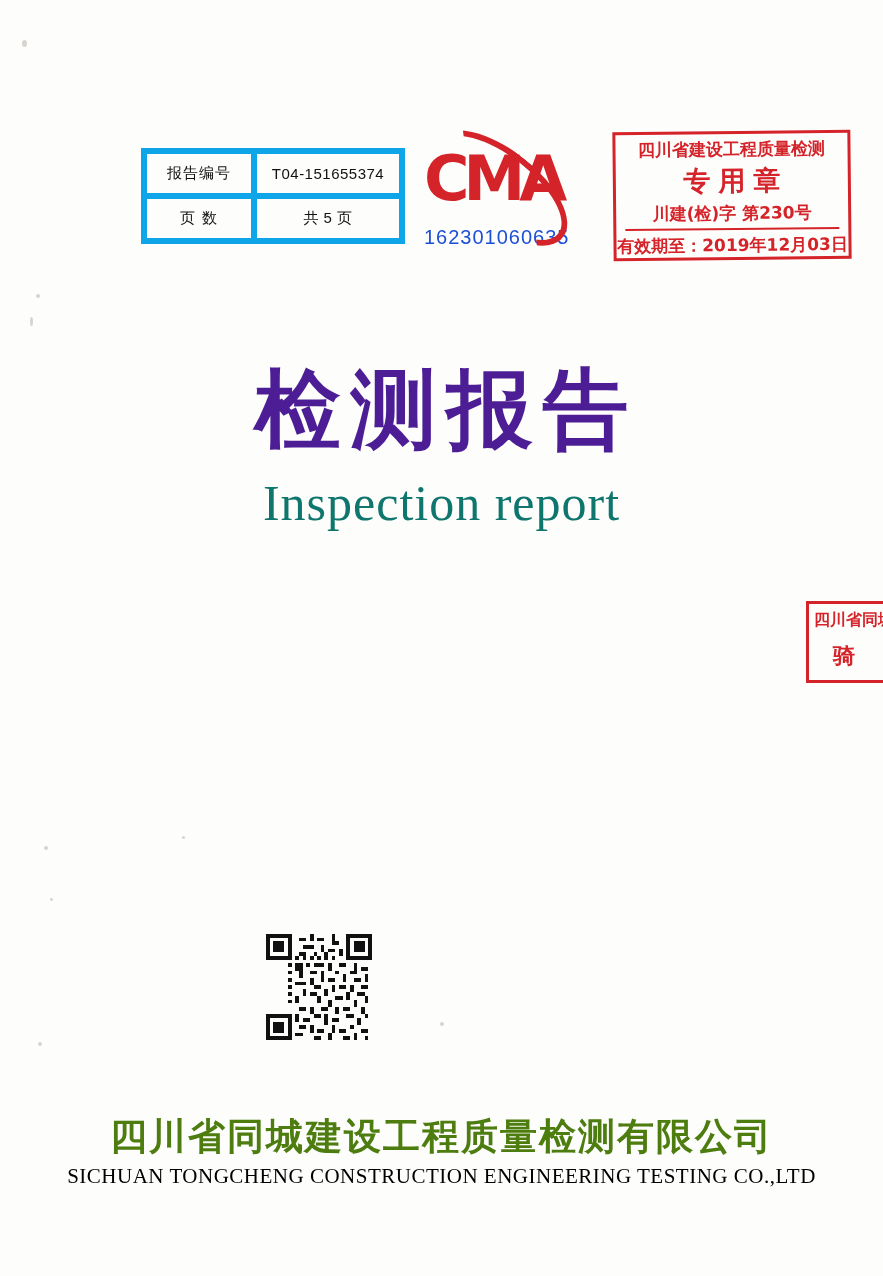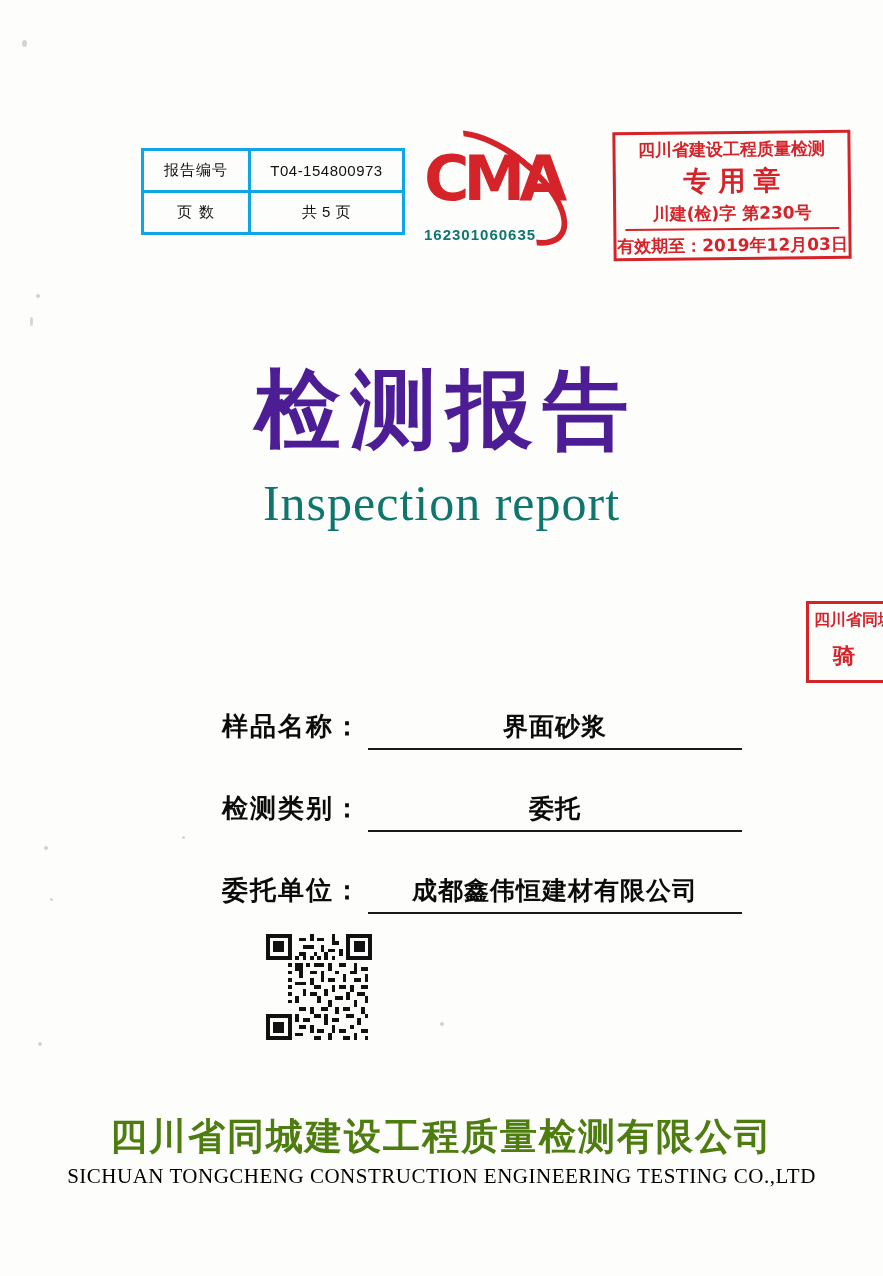--- a/index.html
+++ b/index.html
@@ -32,21 +32,21 @@
   .hdr-table {
     position: absolute;
     left: 141px;
     top: 148px;
     width: 264px;
     border-collapse: collapse;
     font-family: "DejaVu Sans", sans-serif;
     font-size: 15px;
   }
   .hdr-table td {
-    border: 3px solid #0ea5e9;
+    border: 6px solid #0ea5e9;
     height: 31px;
     padding: 4px 6px;
     text-align: center;
     white-space: nowrap;
   }
   .hdr-table td.label {
     width: 92px;
     letter-spacing: 1px;
   }
   .hdr-table td.value {
@@ -83,24 +83,24 @@
     border: 6px solid #d5232a;
     border-radius: 50%;
     border-bottom-color: transparent;
     border-left-color: transparent;
     transform: rotate(38deg);
     pointer-events: none;
   }
   .cma-code {
     margin-top: 16px;
     font-family: "Liberation Sans", sans-serif;
-    font-size: 15px;
-    font-weight: 700;
+    font-size: 20px;
+    font-weight: 400;
     letter-spacing: 1px;
-    color: #0f766e;
+    color: #1d4ed8;
   }
 
   
   .stamp {
     position: absolute;
     left: 613px;
     top: 131px;
     width: 238px;
     height: 129px;
     border: 3px solid #d5232a;
@@ -275,21 +275,21 @@
   <div class="speck" style="left:44px;top:846px;width:4px;height:4px;"></div>
   <div class="speck" style="left:50px;top:898px;width:3px;height:3px;"></div>
   <div class="speck" style="left:38px;top:1042px;width:4px;height:4px;"></div>
   <div class="speck" style="left:440px;top:1022px;width:4px;height:4px;"></div>
   <div class="speck" style="left:182px;top:836px;width:3px;height:3px;"></div>
 
   <table class="hdr-table">
     <tbody>
         <tr>
       <td class="label">报告编号</td>
-      <td class="value">T04-154800973</td>
+      <td class="value">T04-151655374</td>
     </tr>
     <tr>
       <td class="label spaced-label">页  数</td>
       <td class="value">共   5   页</td>
     </tr>
   </tbody>
     </table>
 
   <div class="cma">
     <div class="cma-logo">
@@ -308,34 +308,20 @@
   </div>
 
   <div class="side-stamp">
     <div class="s1">四川省同城</div>
     <div class="s2">骑</div>
   </div>
 
   <div class="title-cn">检测报告</div>
   <div class="title-en">Inspection  report</div>
 
-  <div class="fields">
-    <div class="field-row">
-      <div class="field-label">样品名称：</div>
-      <div class="field-value">界面砂浆</div>
-    </div>
-    <div class="field-row">
-      <div class="field-label">检测类别：</div>
-      <div class="field-value">委托</div>
-    </div>
-    <div class="field-row">
-      <div class="field-label">委托单位：</div>
-      <div class="field-value">成都鑫伟恒建材有限公司</div>
-    </div>
-  </div>
 
   <svg class="qr" viewBox="0 0 29 29" shape-rendering="crispEdges">
     <rect width="29" height="29" fill="#fdfdfb"></rect>
     <g fill="#111">
 
       <rect x="0" y="0" width="7" height="1"></rect>
         <rect x="0" y="6" width="7" height="1"></rect>
       <rect x="0" y="0" width="1" height="7"></rect>
         <rect x="6" y="0" width="1" height="7"></rect>
       <rect x="2" y="2" width="3" height="3"></rect>

